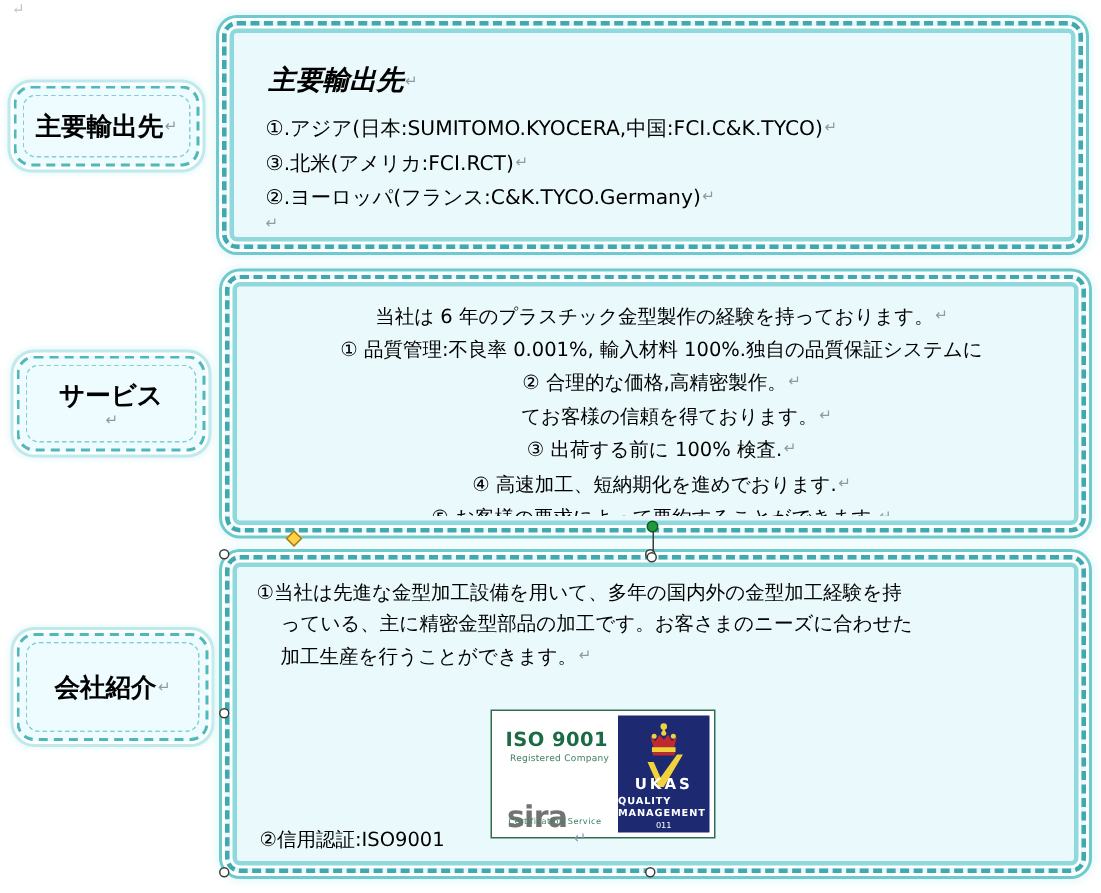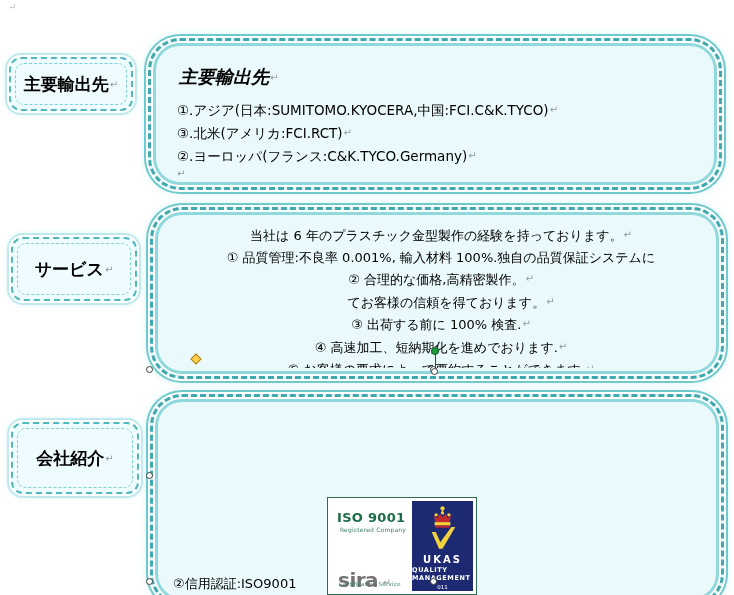--- a/index.html
+++ b/index.html
@@ -63,37 +63,36 @@
   .pilcrow {
     font-family: "DejaVu Sans", "Liberation Sans", sans-serif;
     color: #8f9aa6;
     font-size: 10px;
     font-weight: 400;
     vertical-align: 2px;
     margin-left: 1px;
   }
 
   #label-export  { left: 9px;  top: 57px;  width: 124px; height: 54px; }
-  #label-service { left: 11px; top: 237px; width: 126px; height: 64px; }
+  #label-service { left: 11px; top: 237px; width: 126px; height: 64px; flex-direction: column; }
   #label-company { left: 11px; top: 422px; width: 128px; height: 72px; }
 
   
   .content-box {
     position: absolute;
     box-sizing: border-box;
     background: #eaf9fc;
-    border-radius: 32px;
+    border-radius: 10px;
     border: 3px dashed #3fa9ad;
     box-shadow:
       inset 0 0 0 2px #ffffff,
       inset 0 0 0 5px #8fd8db,
       0 0 0 2px #ffffff,
       0 0 0 4px #6fcacd,
       0 0 6px 5px #e3f7f9;
-    margin-top: 24px;
   }
   .content-inner {
     position: absolute;
     left: 14px;
     right: 12px;
     top: 10px;
     bottom: 8px;
     overflow: hidden;
   }
 
@@ -141,21 +140,21 @@
     display: block;
     height: 12px;
   }
 
   
   .cert-wrap {
     position: absolute;
     left: 160px;
     top: 88px;
     width: 150px;
-    height: 98px;
+    height: 86px;
     box-sizing: border-box;
     border: 1px solid #2f6b4f;
     background: #ffffff;
     display: flex;
   }
   .cert-left {
     width: 84px;
     position: relative;
     background: #ffffff;
   }
@@ -337,20 +336,25 @@
 </div>
 
 <div class="label-box" id="label-company">
   <span class="inner-frame"></span>
   <span class="label-text">会社紹介</span>
   <span class="pilcrow">↵</span>
 </div>
 
 <div class="content-box" id="box-company">
   <div class="content-inner" style="top:12px;">
+    <div class="para">
+      <span>①当社は先進な金型加工設備を用いて、多年の国内外の金型加工経験を持</span>
+      <span class="cont">っている、主に精密金型部品の加工です。お客さまのニーズに合わせた</span>
+      <span class="cont"><span>加工生産を行うことができます。</span><span class="pilcrow">↵</span></span>
+    </div>
 
     <div class="cert-wrap">
       <div class="cert-left">
         <div class="iso-title">ISO 9001</div>
         <div class="iso-sub">Registered Company</div>
         <div class="sira-title">sira</div>
         <div class="sira-sub">Certification Service</div>
       </div>
       <div class="cert-right">
         <svg width="100%" height="58" viewBox="0 0 62 58" style="display:block;">

